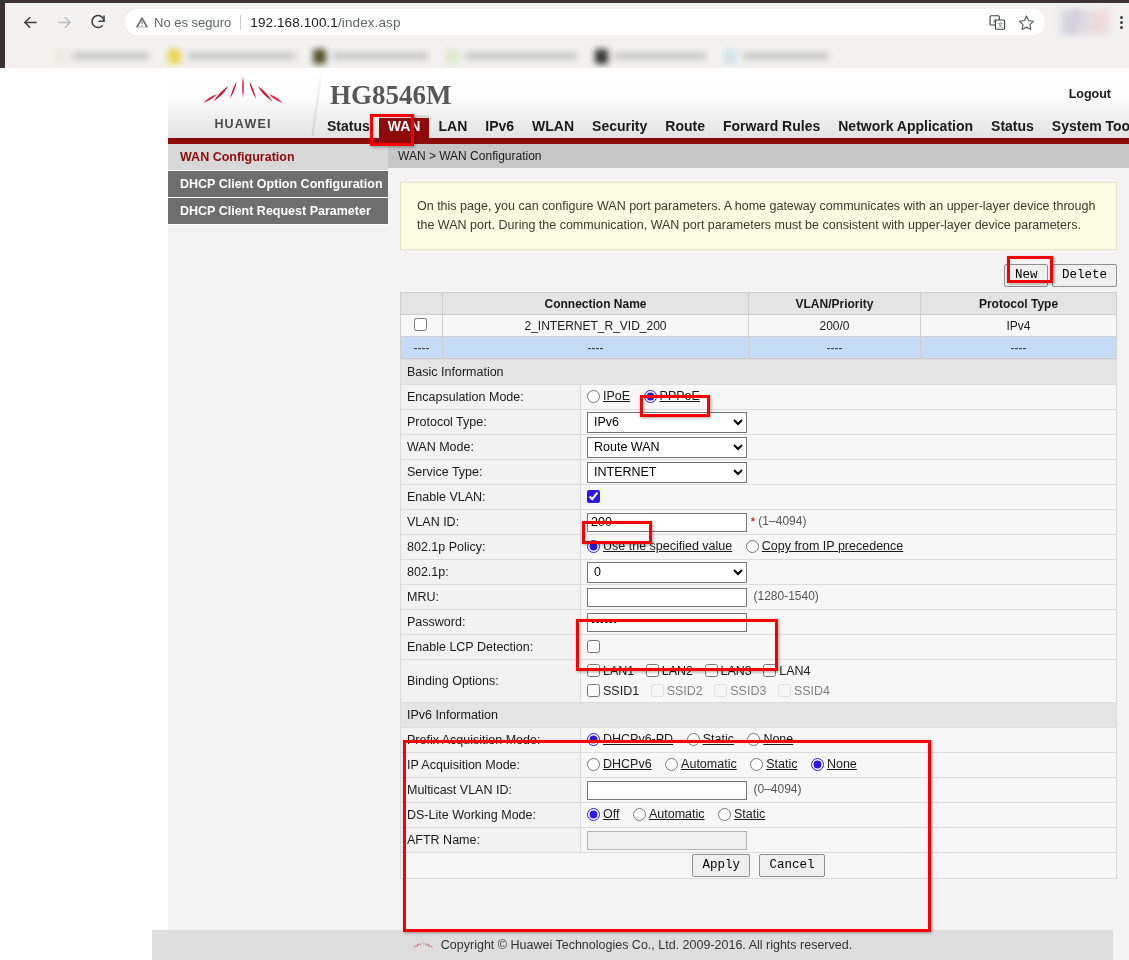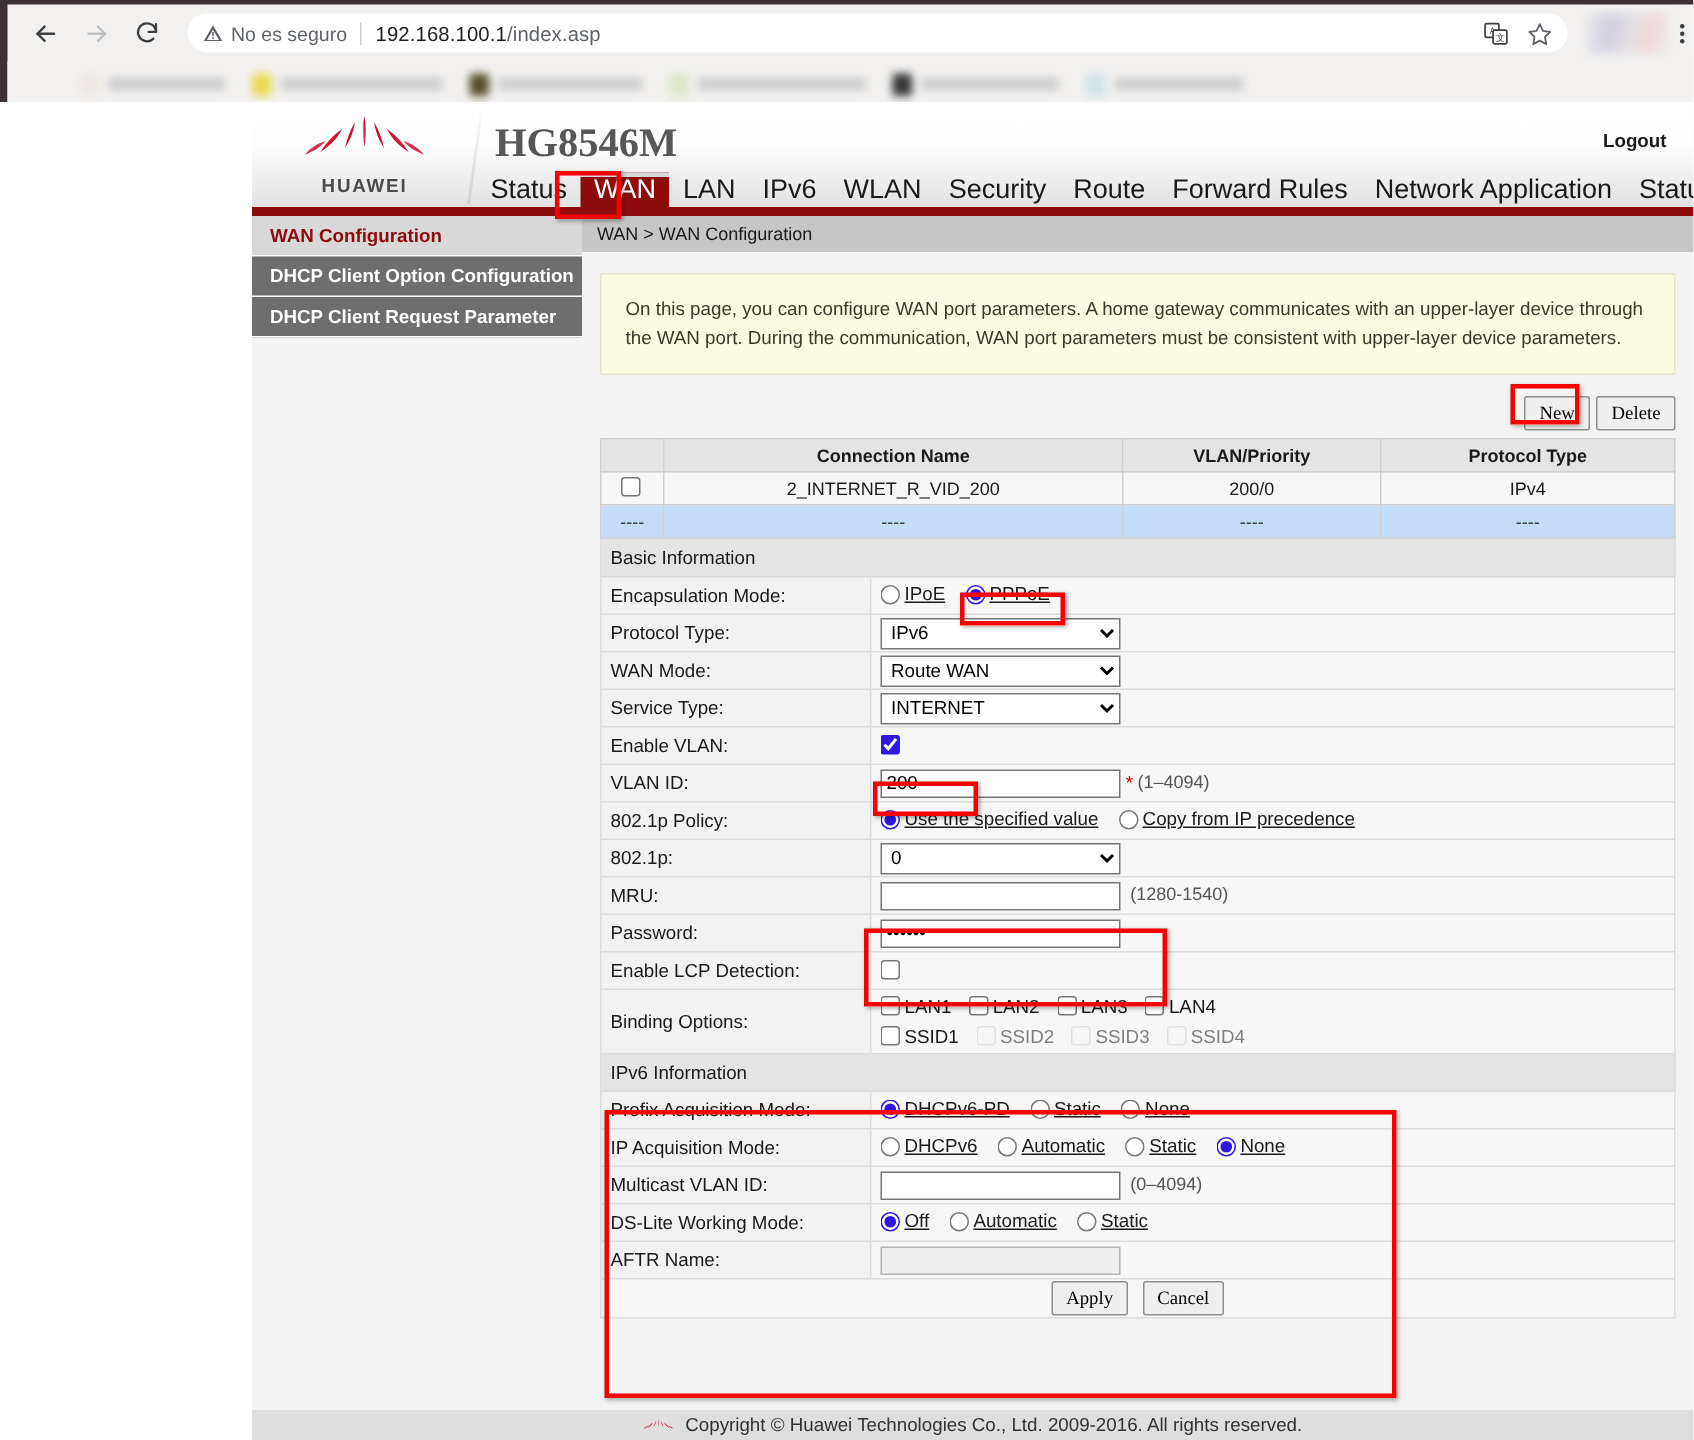--- a/index.html
+++ b/index.html
@@ -106,21 +106,21 @@
   }
   .logout {
     position: absolute; right: 18px; top: 19px; font-size: 12.5px;
     font-weight: bold; color: #1a1a1a; cursor: pointer;
   }
   .nav {
     position: absolute; left: 150px; top: 46px; display: flex;
     align-items: flex-end; height: 24px;
   }
   .nav-item {
-    font-size: 18px; font-weight: normal; color: #1a1a1a;
+    font-size: 14px; font-weight: bold; color: #1a1a1a;
     padding: 4px 9px 5px 9px; cursor: pointer; white-space: nowrap;
     line-height: 14px;
   }
   .nav-item.active {
     background: #8e0b0b; color: #ffffff; border-top: 3px solid #d8d8d8;
     padding-top: 1px;
   }
   .redline {
     position: absolute; left: 0; top: 70px; width: 961px; height: 6px;
     background: #8e0b0b;
@@ -151,21 +151,21 @@
   .panel { padding: 14px 12px 0 12px; }
   .tip {
     background: #fbfbe2; border: 1px solid #e4e4c8; color: #3a3a2a;
     font-size: 12.5px; line-height: 19px; padding: 14px 16px; margin-bottom: 10px;
   }
   .btnrow { text-align: right; padding: 4px 0 6px 0; height: 32px; position: relative; }
   .btn {
     display: inline-block; min-width: 44px; padding: 2px 9px;
     font-size: 12.5px; color: #000; background: #efefef;
     border: 1px solid #8f8f8f; border-radius: 2px; cursor: pointer;
-    font-family: Liberation Serif, serif; line-height: 17px;
+    font-family: Liberation Mono, monospace; line-height: 17px;
   }
 
   
   table.grid { width: 100%; border-collapse: collapse; table-layout: fixed; }
   table.grid th {
     background: #e4e4e4; border: 1px solid #cfcfcf; font-size: 12px;
     font-weight: bold; color: #1a1a1a; height: 22px; text-align: center;
   }
   table.grid td {
     border: 1px solid #cfcfcf; font-size: 12px; color: #1a1a1a;
@@ -202,21 +202,21 @@
   input[type=radio], input[type=checkbox] { vertical-align: middle; margin: 0 3px 2px 0; cursor: pointer; }
   input[type=checkbox].blue { accent-color: #2f16e0; }
   input[type=radio] { accent-color: #2f16e0; }
   .bindline { line-height: 20px; white-space: nowrap; }
   .bindline label { margin-right: 8px; font-size: 12.5px; }
   .applyrow { text-align: center; padding: 9px 0; background: #efefef; }
   .applyrow .btn { margin: 0 3px; }
 
   
   .footer {
-    position: absolute; left: 168px; bottom: 0; width: 961px; height: 20px;
+    position: absolute; left: 152px; bottom: 0; width: 961px; height: 30px;
     background: #dedede; display: flex; align-items: center; justify-content: center;
     gap: 8px;
   }
   .footer .txt { font-size: 12.5px; color: #333; }
 
   
   .anno {
     position: absolute; border: 3px solid #f90000; pointer-events: none;
     box-shadow: 1px 1px 3px rgba(0,0,0,.35);
   }

